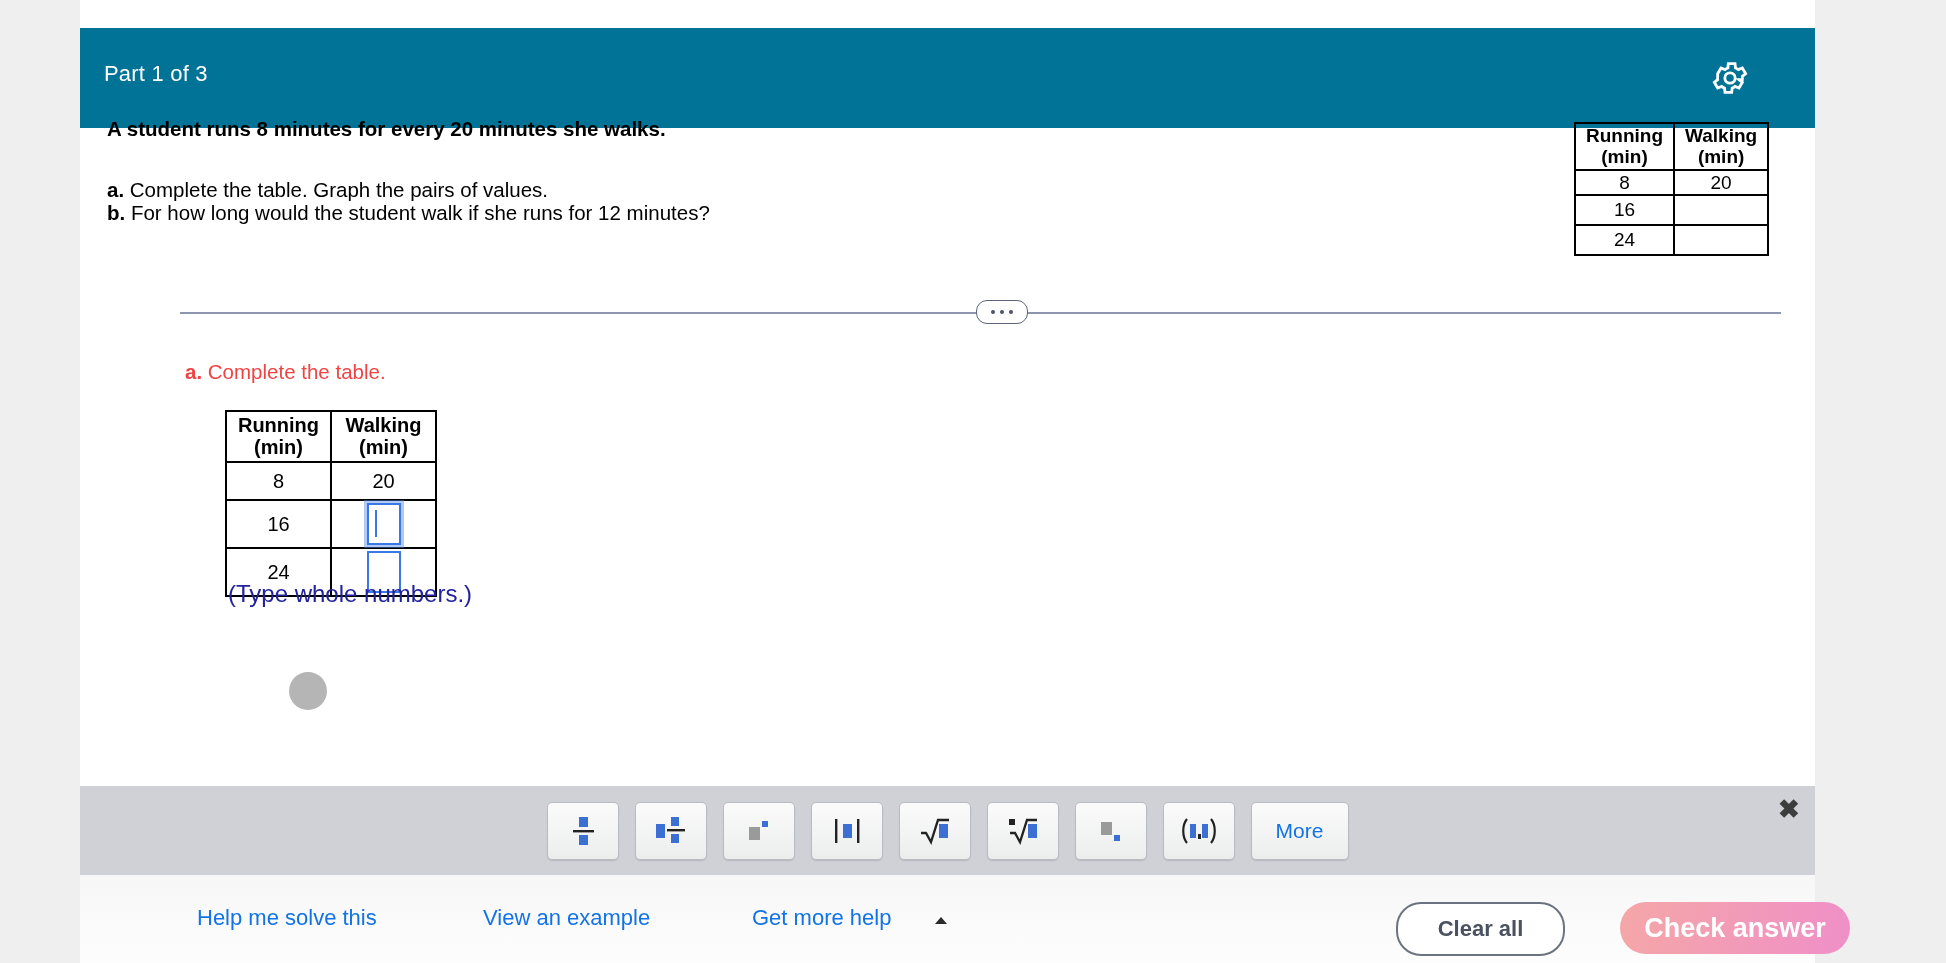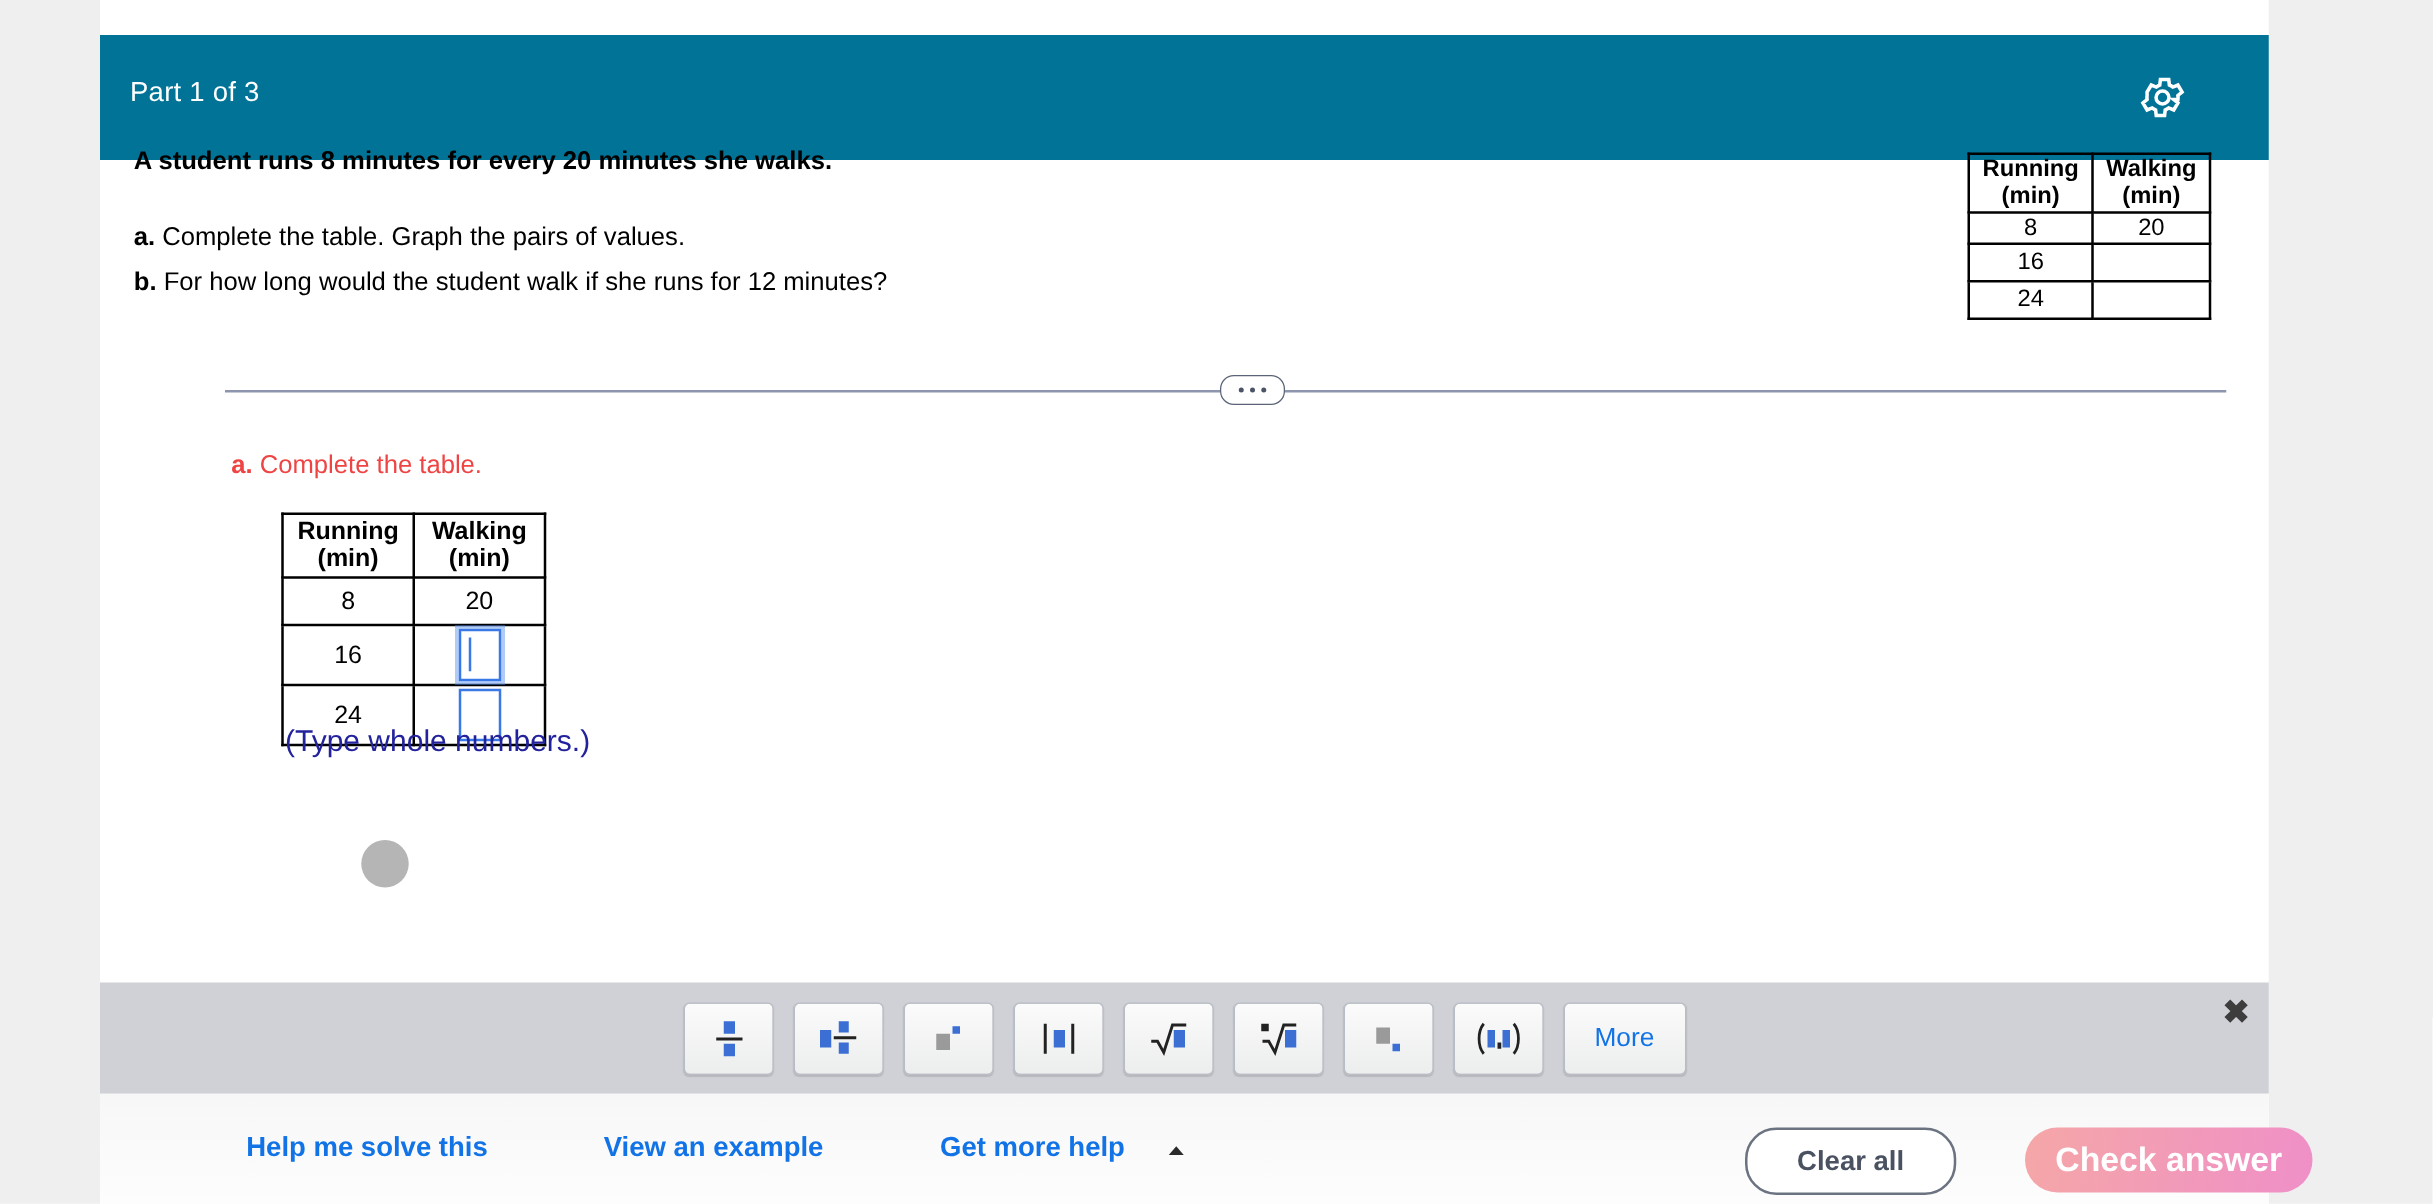--- a/index.html
+++ b/index.html
@@ -32,21 +32,21 @@
     position:absolute;right:65px;top:30px;width:40px;height:40px;
     cursor:pointer;
   }
 
   
   .stmt{
     position:absolute;left:27px;top:118px;width:1000px;
     color:#000;font-size:20.5px;line-height:1.1;
   }
   .stmt .l1{margin-bottom:38px;font-weight:bold;}
-  .stmt .l2{margin-bottom:14px;}
+  .stmt .l2{margin-bottom:1px;}
   .stmt b{font-weight:bold;}
 
   
   .ref-table{
     position:absolute;left:1494px;top:122px;
     border-collapse:collapse;
     font-size:19px;color:#000;
   }
   .ref-table td,.ref-table th{
     border:2px solid #000;
@@ -131,21 +131,21 @@
     font-size:26px;color:#3d3d3d;font-weight:bold;cursor:pointer;
     line-height:1;
   }
 
   
   .footer{
     position:absolute;left:0;top:875px;width:1735px;height:88px;
     background:linear-gradient(#f7f7f7,#fdfdfd);
   }
   .flink{
-    position:absolute;top:30px;color:#1273e6;font-size:22px;font-weight:bold;
+    position:absolute;top:30px;color:#1273e6;font-size:22px;font-weight:normal;
     cursor:pointer;white-space:nowrap;
   }
   .flink.l1{left:117px;}
   .flink.l2{left:403px;}
   .flink.l3{left:672px;}
   .caretup{
     position:absolute;left:855px;top:42px;
     width:0;height:0;border-left:6px solid transparent;border-right:6px solid transparent;
     border-bottom:7px solid #2b2b2b;cursor:pointer;
   }

